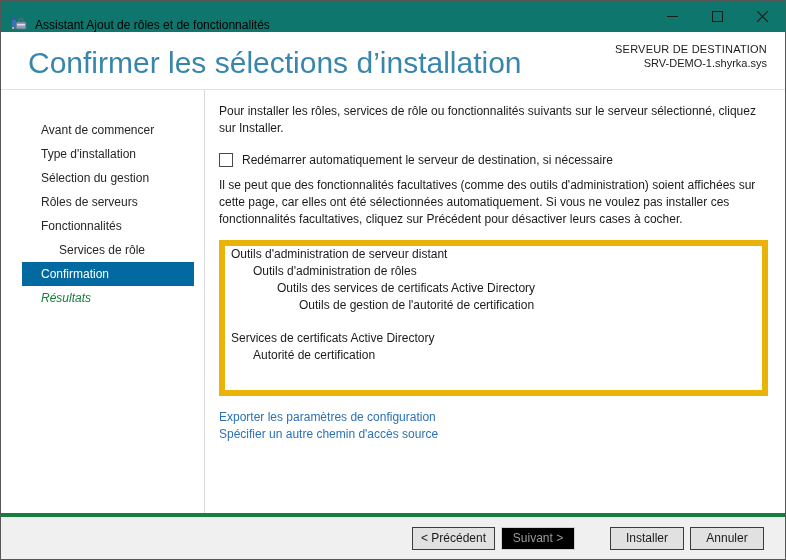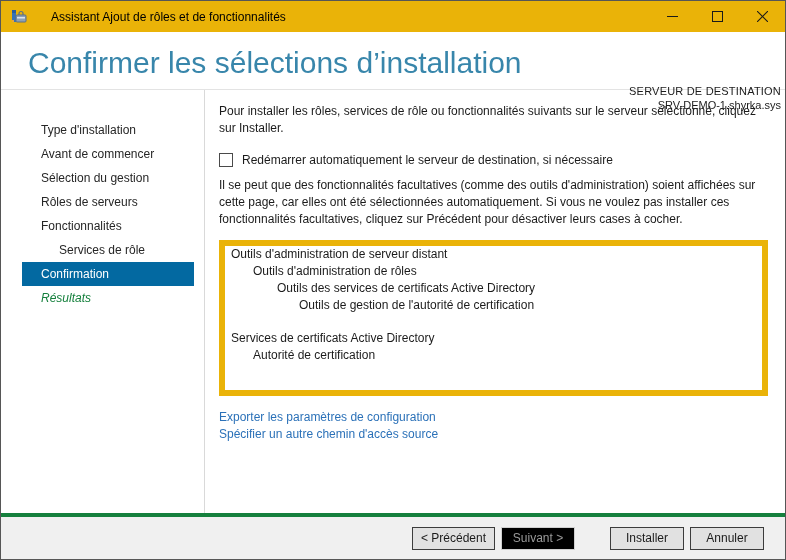--- a/index.html
+++ b/index.html
@@ -5,34 +5,34 @@
   * { box-sizing: border-box; margin: 0; padding: 0; }
   html,body { background:#cfcfcf; }
   body { font-family:"Liberation Sans", sans-serif; font-size:12px; color:#1b1b1b; }
 
   .window {
     width:786px; height:560px; background:#ffffff;
     border:1px solid #565656; position:relative; overflow:hidden;
   }
 
   
-  .titlebar { height:31px; background:#eab308; display:flex; align-items:center;gap:16px; }
+  .titlebar { height:31px; background:#0f766e; display:flex; align-items:flex-end; }
   .titlebar .app-icon { width:16px; height:16px; margin:0 8px 0 10px; flex:0 0 auto; }
   .titlebar .title { font-size:12px; color:#000; flex:1 1 auto; white-space:nowrap; }
   .win-controls { display:flex; height:100%; }
   .win-btn { width:45px; height:100%; display:flex; align-items:center; justify-content:center; color:#1a1a1a; }
   .win-btn svg { display:block; }
 
   
   .header { height:58px; position:relative; border-bottom:1px solid #e3e3e3; background:#fff; }
   .page-title {
     position:absolute; left:27px; top:14px;
     font-size:30px; font-weight:300; letter-spacing:0; color:#3886ab; white-space:nowrap;
   }
-  .dest { position:absolute; right:4px; top:10px; text-align:right; line-height:14px; color:#1b1b1b;margin-top:42px; }
+  .dest { position:absolute; right:18px; top:10px; text-align:right; line-height:14px; color:#1b1b1b; }
   .dest .dest-label { font-size:11px; letter-spacing:0.2px; }
   .dest .dest-server { font-size:11px; }
 
   
   .body { display:flex; height:423px; background:#fff; }
 
   .sidebar { width:204px; flex:0 0 auto; border-right:1px solid #d9d9d9; padding-top:28px; }
   .nav-item {
     margin-left:21px; width:172px; height:24px; line-height:24px;
     padding-left:19px; color:#262626; white-space:nowrap; cursor:default;
@@ -118,22 +118,22 @@
     <div class="page-title">Confirmer les sélections d’installation</div>
     <div class="dest">
       <div class="dest-label">SERVEUR DE DESTINATION</div>
       <div class="dest-server">SRV-DEMO-1.shyrka.sys</div>
     </div>
   </div>
 
   <div class="body">
 
     <div class="sidebar">
+      <div class="nav-item">Avant de commencer</div>
       <div class="nav-item">Type d'installation</div>
-      <div class="nav-item">Avant de commencer</div>
       <div class="nav-item">Sélection du gestion</div>
       <div class="nav-item">Rôles de serveurs</div>
       <div class="nav-item">Fonctionnalités</div>
       <div class="nav-item indent1">Services de rôle</div>
       <div class="nav-item selected">Confirmation</div>
       <div class="nav-item disabled">Résultats</div>
     </div>
 
     <div class="content">
       <p class="intro">Pour installer les rôles, services de rôle ou fonctionnalités suivants sur le serveur sélectionné, cliquez sur Installer.</p>

